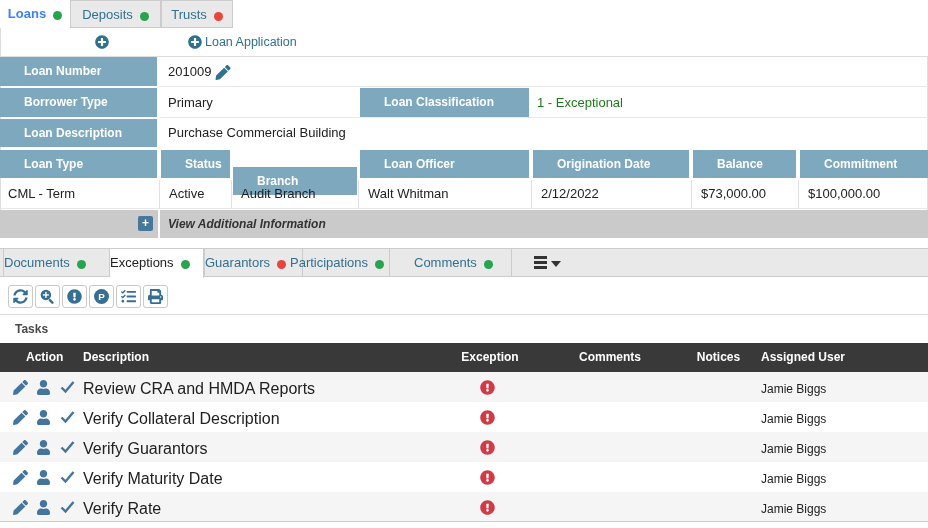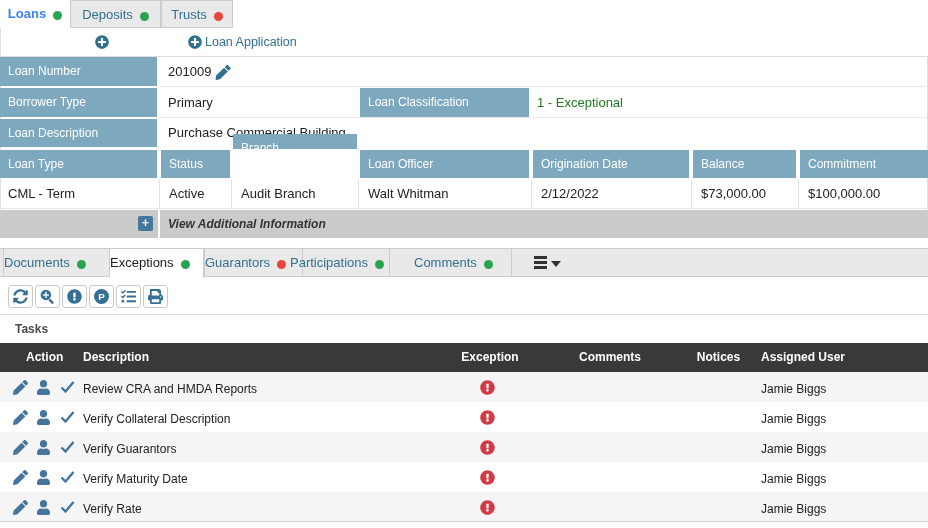--- a/index.html
+++ b/index.html
@@ -8,26 +8,26 @@
 .green{background:#28a350}
 .red{background:#e8453c}
 
 .tab{position:absolute;top:0;height:28px;line-height:27px;text-align:center;background:#e9e9e9;border:1px solid #ccc;color:#31708f}
 .tab.active{background:#fff;border:none;color:#3b82f6;font-weight:bold}
 .tab2bar{position:absolute;left:0;width:928px;height:29px;background:#e9e9e9;border-top:1px solid #ccc;border-bottom:1px solid #ccc}
 .tab2{position:absolute;top:0;height:28px;line-height:27px;text-align:left;border-right:1px solid #ccc;color:#31708f}
 .tab2.first{border-left:1px solid #ccc}
 .tab2.active{background:#fff;height:29px;color:#212121;font-weight:normal}
 
-.bluecell{position:absolute;background:#7ea8bd;color:#fff;font-weight:normal;font-size:12px;line-height:28px;padding-left:8px;overflow:hidden}
+.bluecell{position:absolute;background:#7ea8bd;color:#fff;font-weight:bold;font-size:12px;line-height:28px;padding-left:24px;overflow:hidden}
 .val{position:absolute;line-height:28px;color:#212121}
 .toolbtn{position:absolute;top:285px;width:25px;height:23px;background:#fff;border:1px solid #c9c9c9;border-radius:3px;text-align:center}
 .toolbtn svg{margin-top:3px}
 .trow{position:absolute;left:0;width:928px;height:30px}
-.trow .desc{position:absolute;left:83px;top:0;line-height:34px;font-size:12px}
+.trow .desc{position:absolute;left:83px;top:0;line-height:34px;font-size:16px}
 .trow .name{position:absolute;left:761px;top:0;line-height:34px;font-size:12px}
 .ticon{position:absolute;top:7px}
 </style></head>
 <body>
 
 <div class="tab active" style="left:0;width:70px">Loans<span class="dot green"></span></div>
 <div class="tab" style="left:70px;width:91px">Deposits<span class="dot green"></span></div>
 <div class="tab" style="left:161px;width:72px">Trusts<span class="dot red"></span></div>
 
 <div class="abs" style="left:0;top:28px;width:928px;height:28px;line-height:28px;color:#31708f;font-size:12.5px">
@@ -55,21 +55,21 @@
 <div class="val" style="left:168px;top:88px;height:29px;line-height:29px">Primary</div>
 <div class="bluecell" style="left:360px;top:88px;width:169px;height:29px">Loan Classification</div>
 <div class="val" style="left:537px;top:88px;height:29px;line-height:29px;color:#1f7a1f">1 - Exceptional</div>
 <div class="abs" style="left:160px;top:117px;width:768px;height:1px;background:#e8e8e8"></div>
 
 <div class="bluecell" style="left:0;top:119px;width:157px;height:28px">Loan Description</div>
 <div class="val" style="left:168px;top:119px;height:28px">Purchase Commercial Building</div>
 
 <div class="bluecell" style="left:0;top:150px;width:157px;height:28px">Loan Type</div>
 <div class="bluecell" style="left:161px;top:150px;width:69px;height:28px">Status</div>
-<div class="bluecell" style="left:233px;top:134px;width:124px;height:15px">Branch</div>
+<div class="bluecell" style="left:233px;top:167px;width:124px;height:28px">Branch</div>
 <div class="bluecell" style="left:360px;top:150px;width:169px;height:28px">Loan Officer</div>
 <div class="bluecell" style="left:533px;top:150px;width:156px;height:28px">Origination Date</div>
 <div class="bluecell" style="left:693px;top:150px;width:103px;height:28px">Balance</div>
 <div class="bluecell" style="left:800px;top:150px;width:128px;height:28px">Commitment</div>
 
 <div class="val" style="left:8px;top:180px;height:28px">CML - Term</div>
 <div class="val" style="left:169px;top:180px;height:28px">Active</div>
 <div class="val" style="left:241px;top:180px;height:28px">Audit Branch</div>
 <div class="val" style="left:368px;top:180px;height:28px">Walt Whitman</div>
 <div class="val" style="left:541px;top:180px;height:28px">2/12/2022</div>

